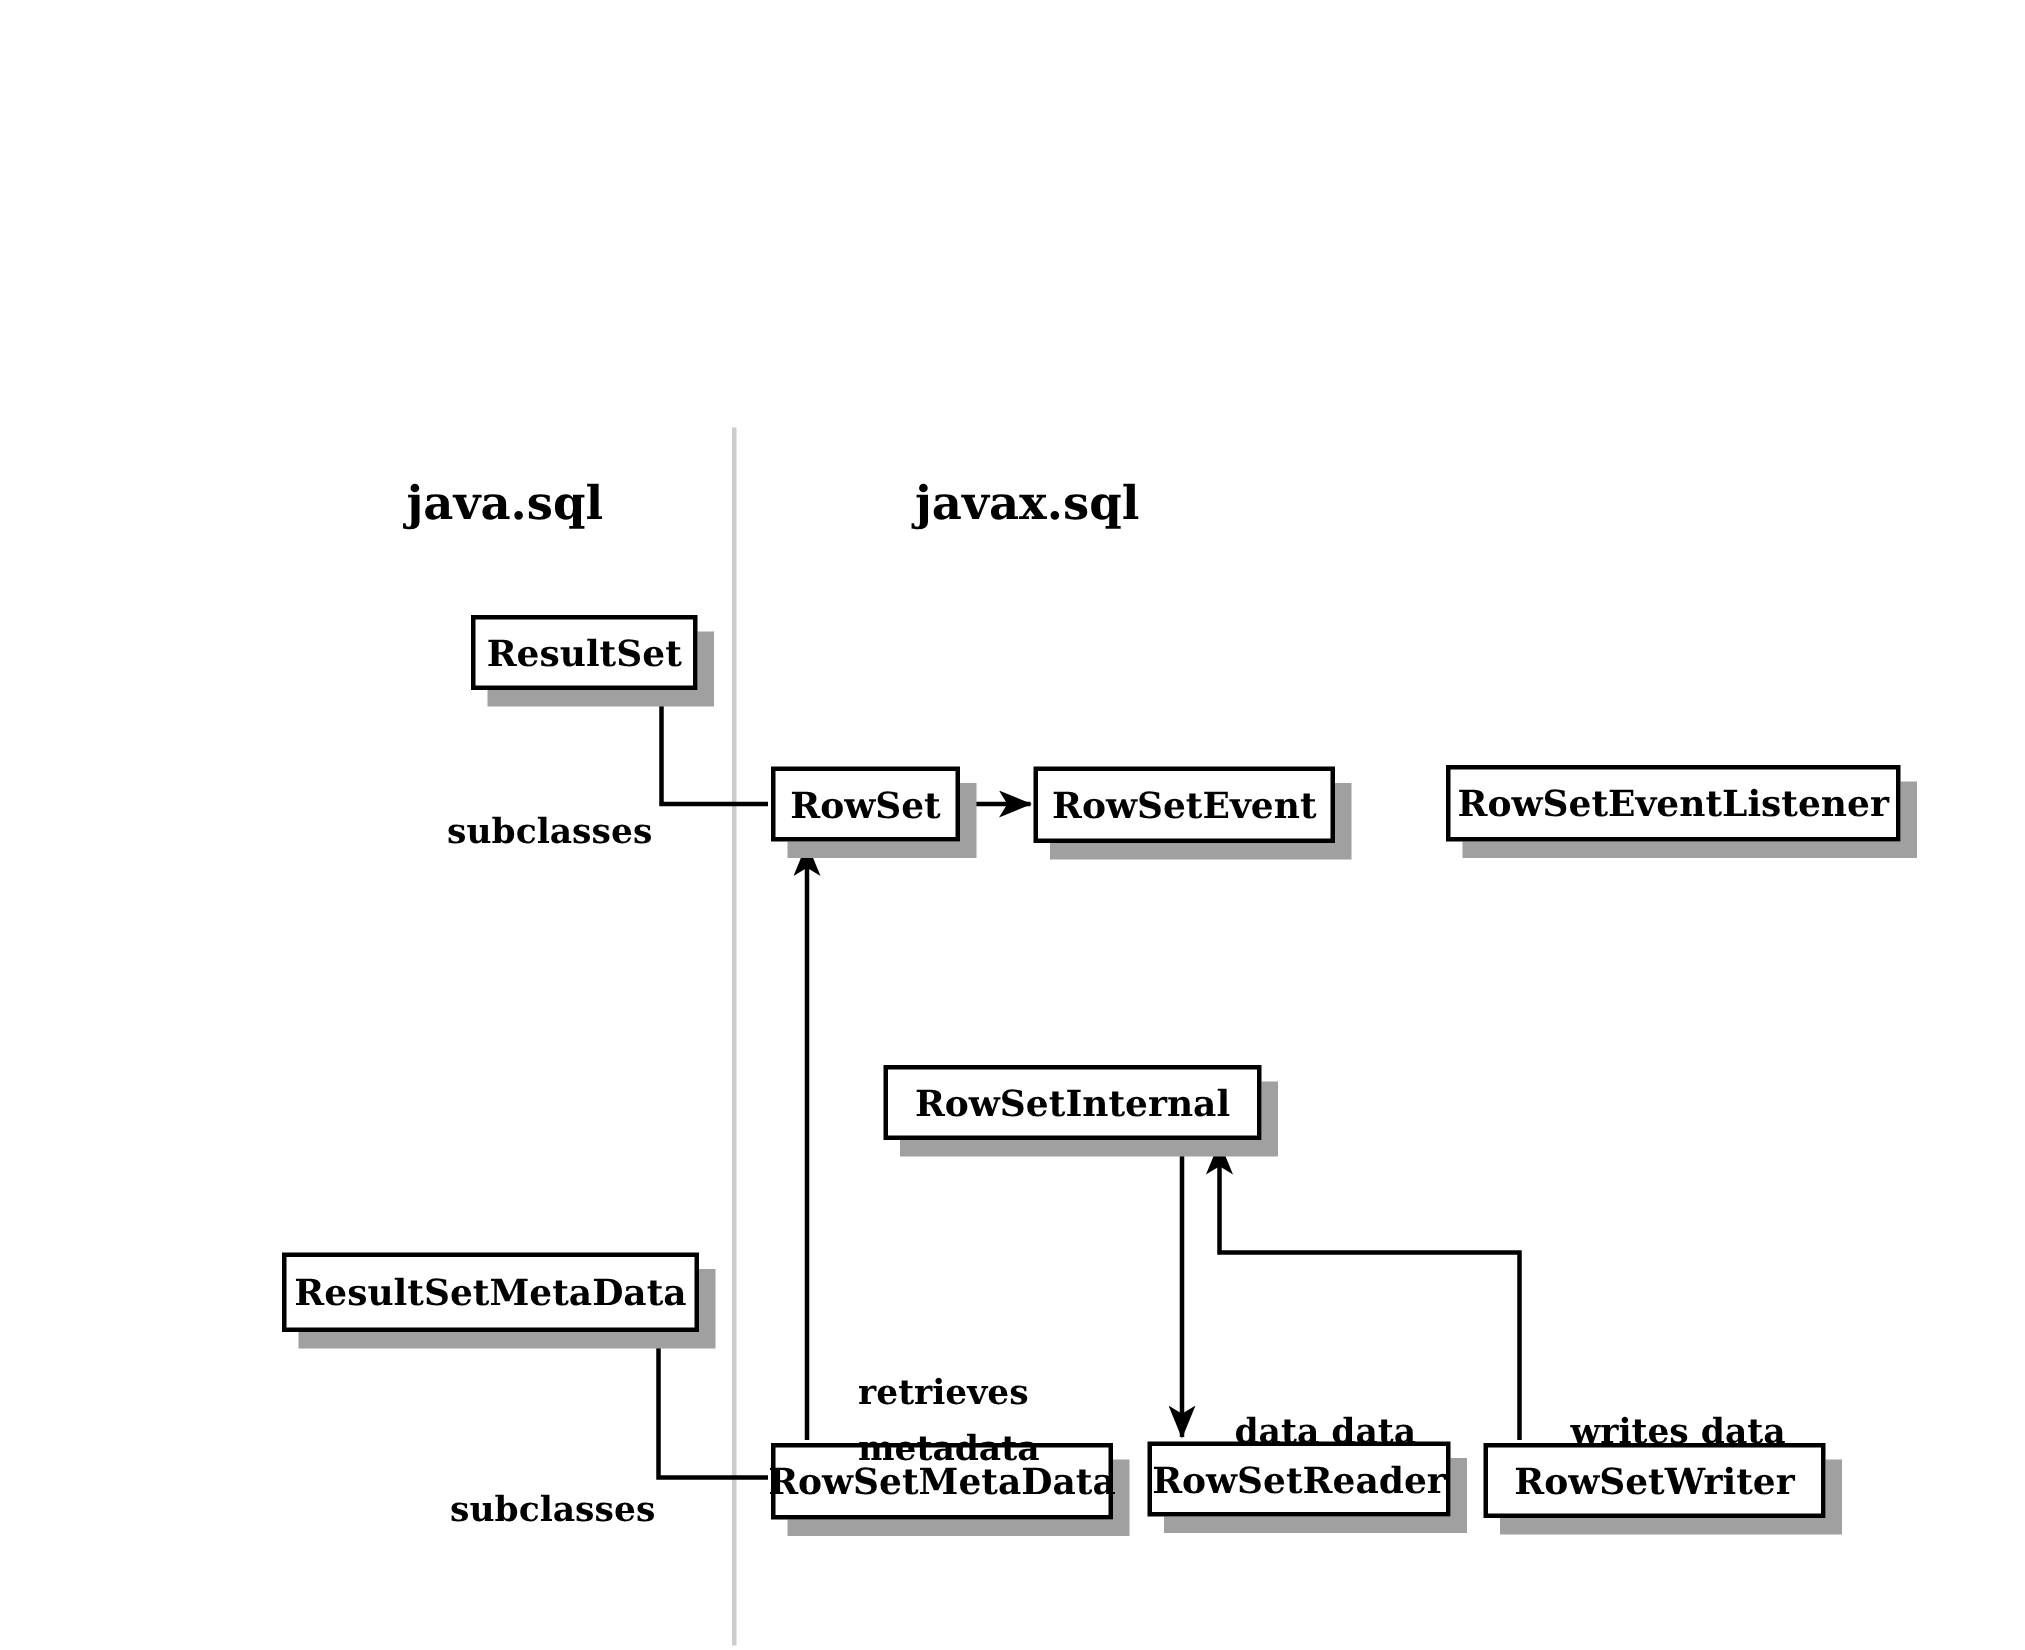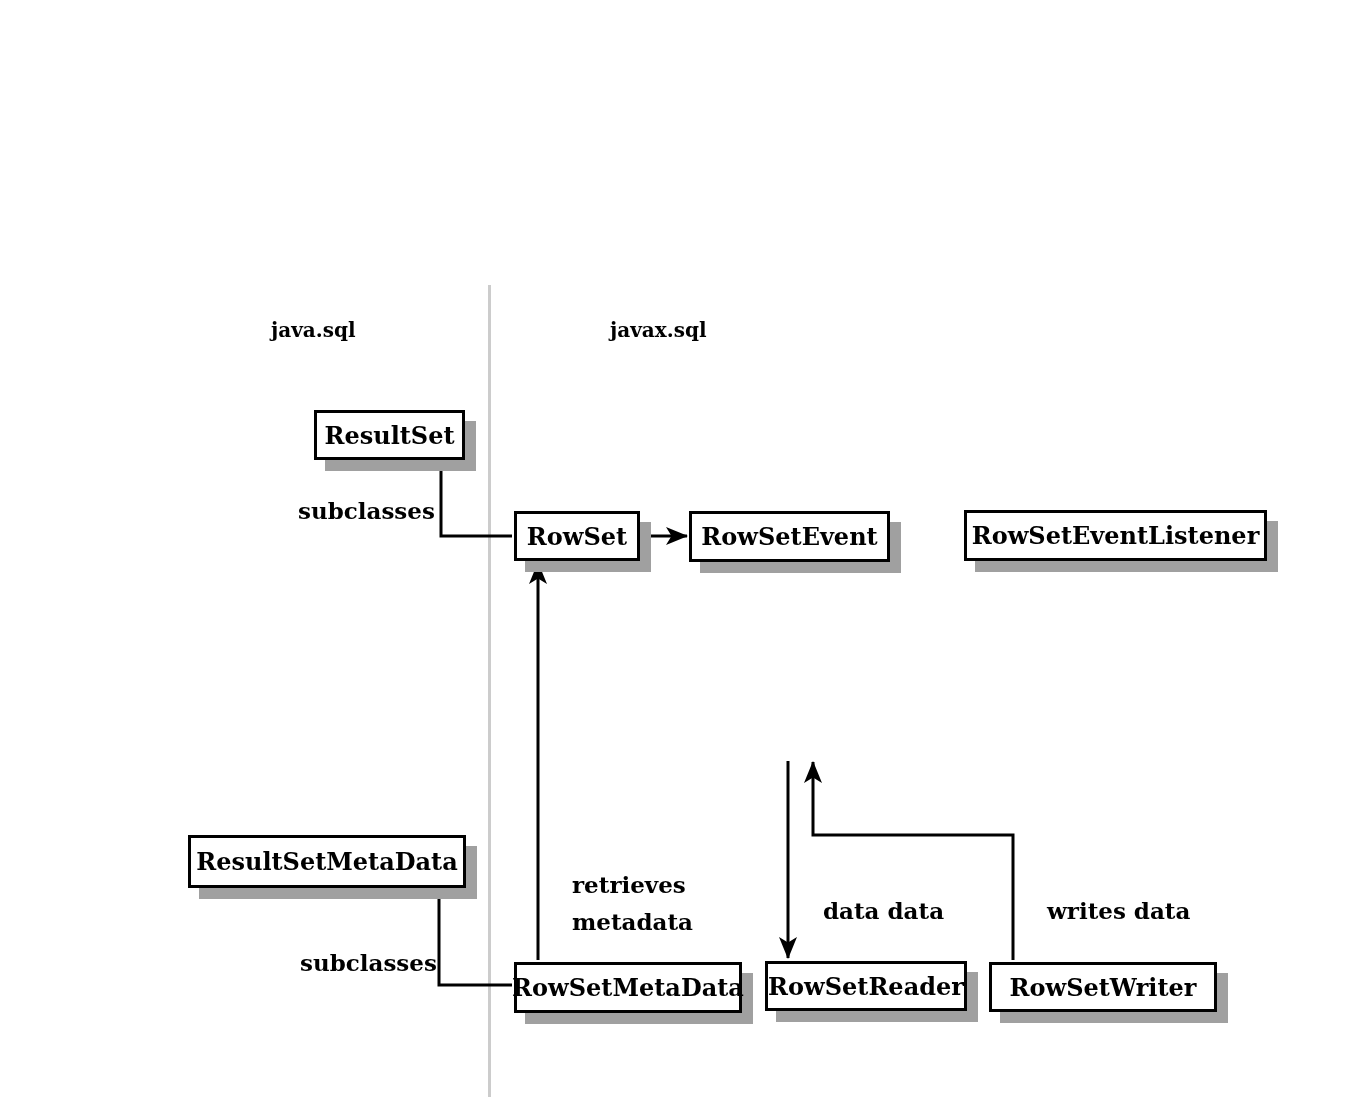--- a/index.html
+++ b/index.html
@@ -30,21 +30,21 @@
   }
   .divider{
     position:absolute;
     left:488px;top:285px;
     width:3px;height:812px;
     background:var(--divider);
   }
   .pkg-label{
     position:absolute;
     font-weight:bold;
-    font-size:20px;
+    font-size:31px;
     white-space:nowrap;
   }
   .node{
     position:absolute;
     box-sizing:border-box;
     background:var(--box-fill);
     border:3px solid var(--box-border);
     box-shadow:11px 11px 0 0 var(--shadow);
     display:flex;
     align-items:center;
@@ -53,20 +53,21 @@
     font-size:24px;
     white-space:nowrap;
     text-align:center;
   }
   .edge-label{
     position:absolute;
     font-weight:bold;
     font-size:23px;
     white-space:nowrap;
     line-height:37px;
+    margin-top:44px;
   }
 </style>
 </head>
 <body>
 
 <div class="canvas">
 
   <div class="divider"></div>
 
   <svg class="wires" viewBox="0 0 1350 1100" xmlns="http://www.w3.org/2000/svg">
@@ -93,20 +94,21 @@
   <div class="pkg-label" style="left:610px;top:318px">javax.sql</div>
 
   <div class="node" style="left:314px;top:410px;width:151px;height:50px">ResultSet</div>
 
   <div class="node" style="left:514px;top:511px;width:126px;height:50px">RowSet</div>
 
   <div class="node" style="left:689px;top:511px;width:201px;height:51px">RowSetEvent</div>
 
   <div class="node" style="left:964px;top:510px;width:303px;height:51px">RowSetEventListener</div>
 
+  <div class="node" style="left:589px;top:710px;width:252px;height:50px">RowSetInternal</div>
 
   <div class="node" style="left:188px;top:835px;width:278px;height:53px">ResultSetMetaData</div>
 
   <div class="node" style="left:514px;top:962px;width:228px;height:51px">RowSetMetaData</div>
 
   <div class="node" style="left:765px;top:961px;width:202px;height:50px">RowSetReader</div>
 
   <div class="node" style="left:989px;top:962px;width:228px;height:50px">RowSetWriter</div>
 
   <div class="edge-label" style="left:298px;top:492px">subclasses</div>

